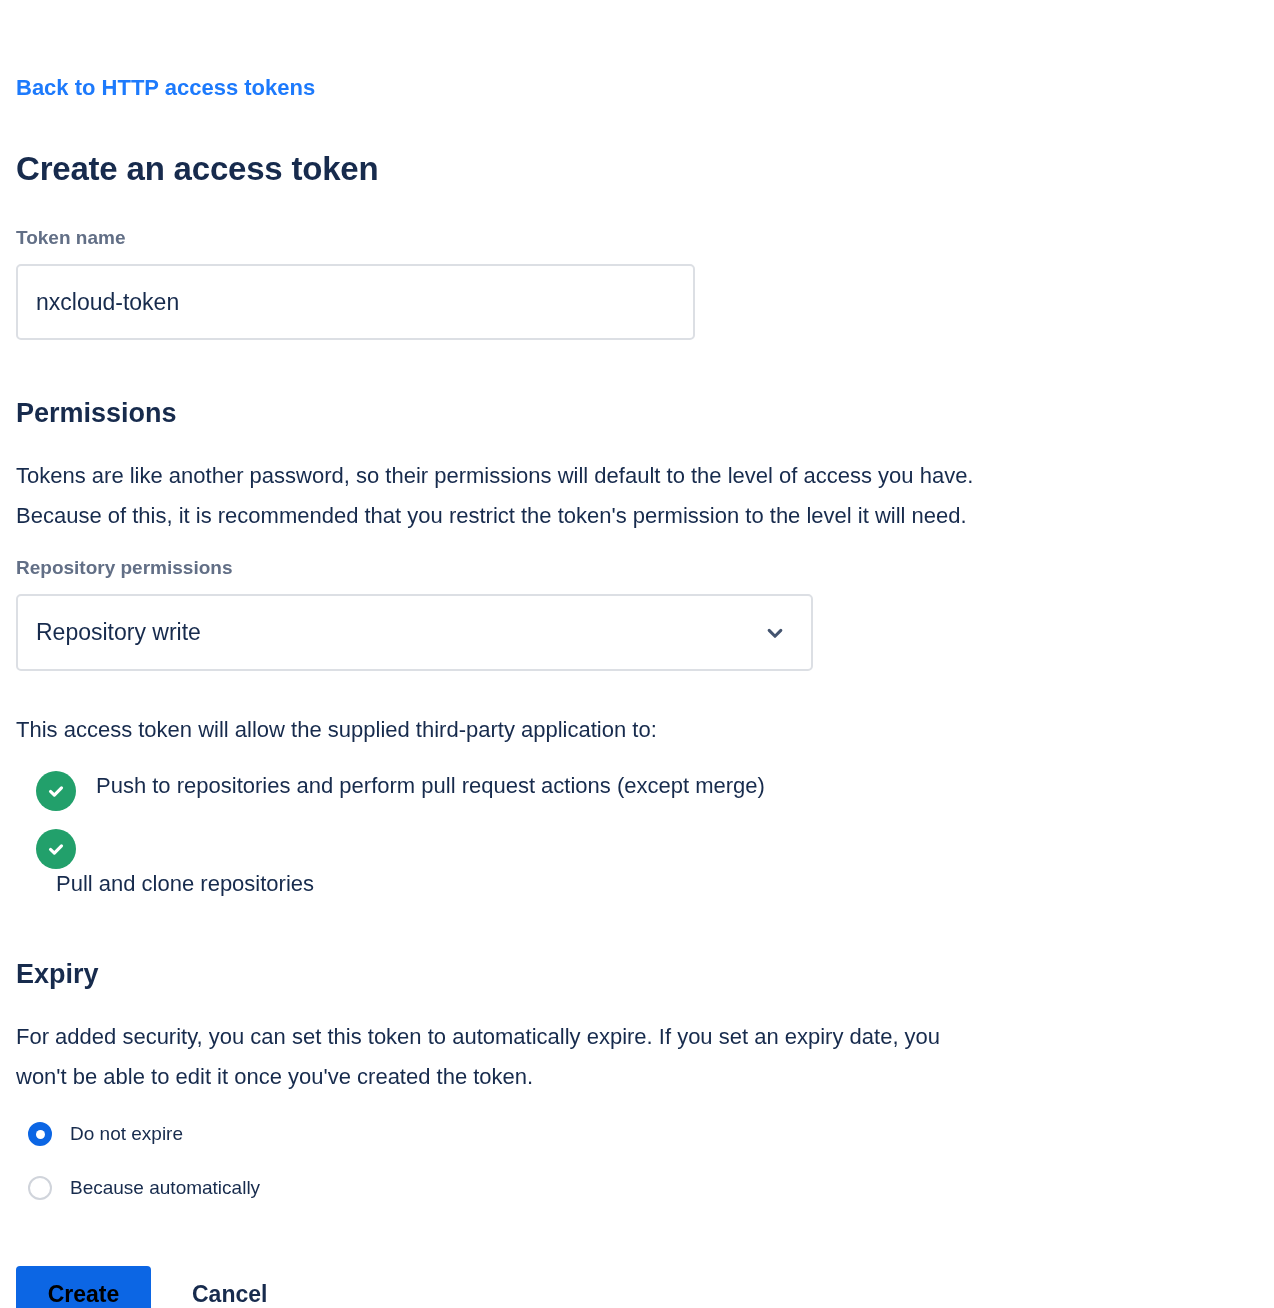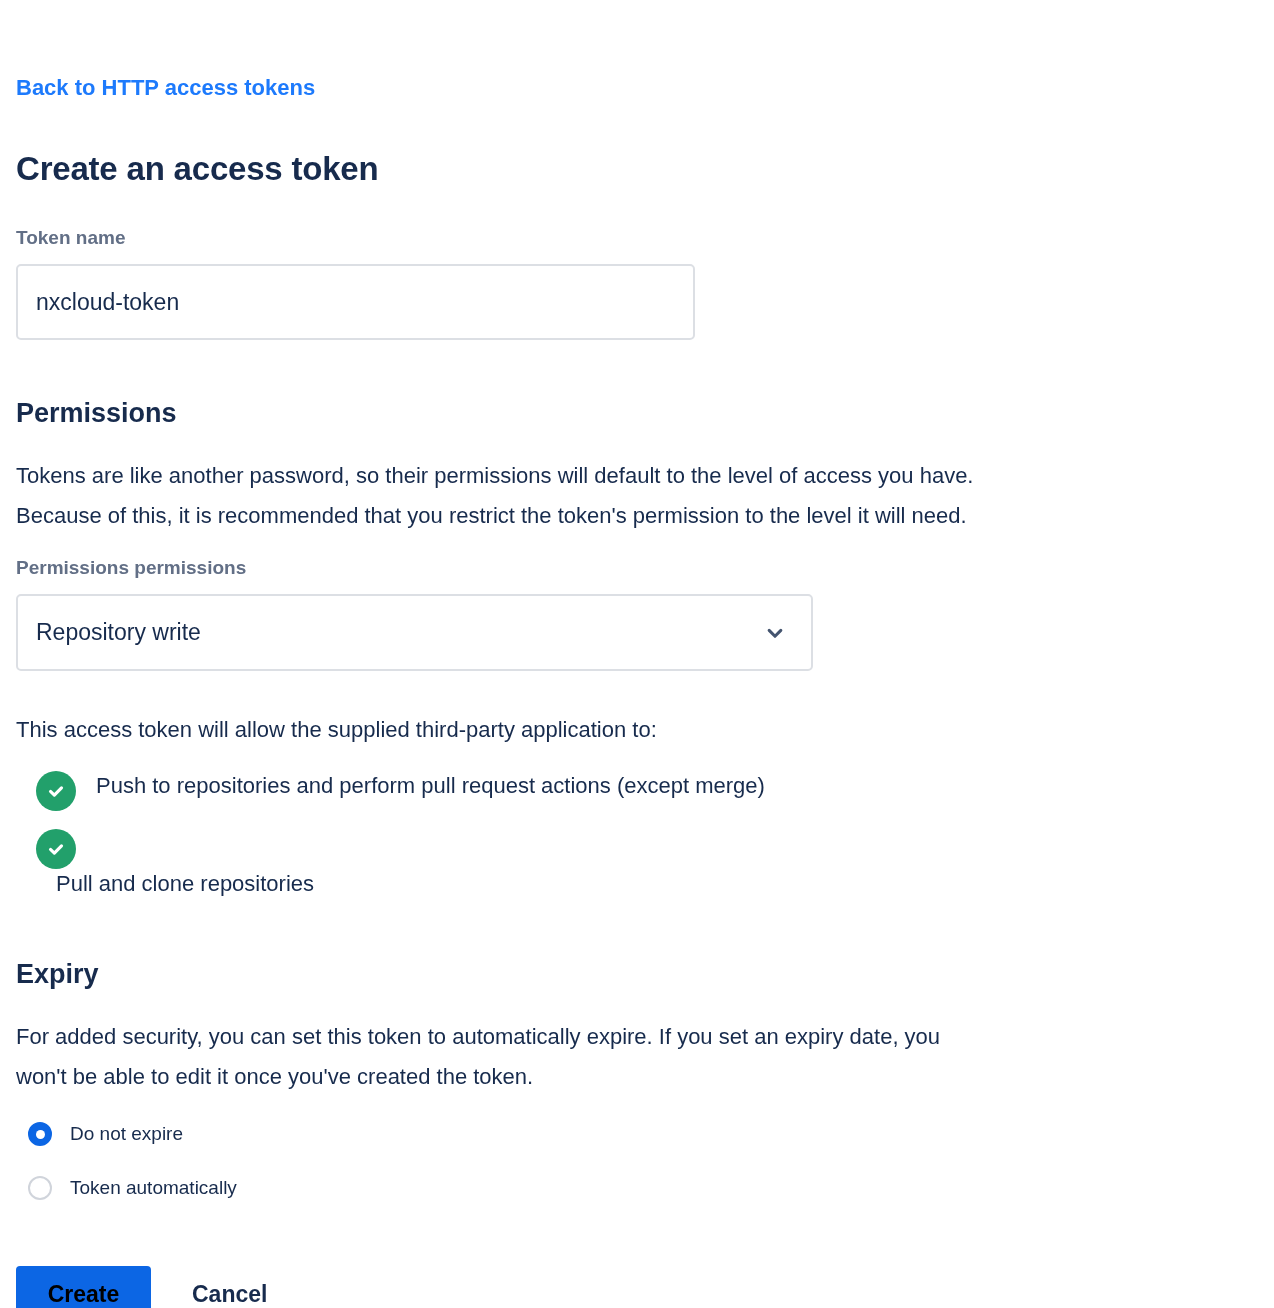--- a/index.html
+++ b/index.html
@@ -219,21 +219,21 @@
   <h1 class="page-title">Create an access token</h1>
 
   <label class="field-label">Token name</label>
 
   <input class="text-input" type="text" value="nxcloud-token" style="">
 
   <h2 class="section-heading">Permissions</h2>
 
   <p class="section-description narrow">Tokens are like another password, so their permissions will default to the level of access you have. Because of this, it is recommended that you restrict the token's permission to the level it will need.</p>
 
-  <label class="field-label select-label">Permissions permissions</label>
+  <label class="field-label select-label">Repository permissions</label>
 
   <div class="select-control">
     <span class="select-value">Repository write</span>
     <span class="chevron">
       <svg width="28" height="28" viewBox="0 0 24 24" fill="none">
         <path d="M7 9.8 L12 14.8 L17 9.8" stroke="#44546f" stroke-width="2.6" stroke-linecap="round" stroke-linejoin="round"></path>
       </svg>
     </span>
   </div>
 
@@ -261,21 +261,21 @@
 
   <p class="section-description narrow">For added security, you can set this token to automatically expire. If you set an expiry date, you won't be able to edit it once you've created the token.</p>
 
   <div class="radio-group">
     <label class="radio-option">
       <span class="radio-circle checked"></span>
       <span class="radio-label">Do not expire</span>
     </label>
     <label class="radio-option">
       <span class="radio-circle"></span>
-      <span class="radio-label">Token automatically</span>
+      <span class="radio-label">Because automatically</span>
     </label>
   </div>
 
   <div class="actions">
     <button class="btn-primary">Create</button>
     <button class="btn-subtle">Cancel</button>
   </div>
 
 </div>
 

